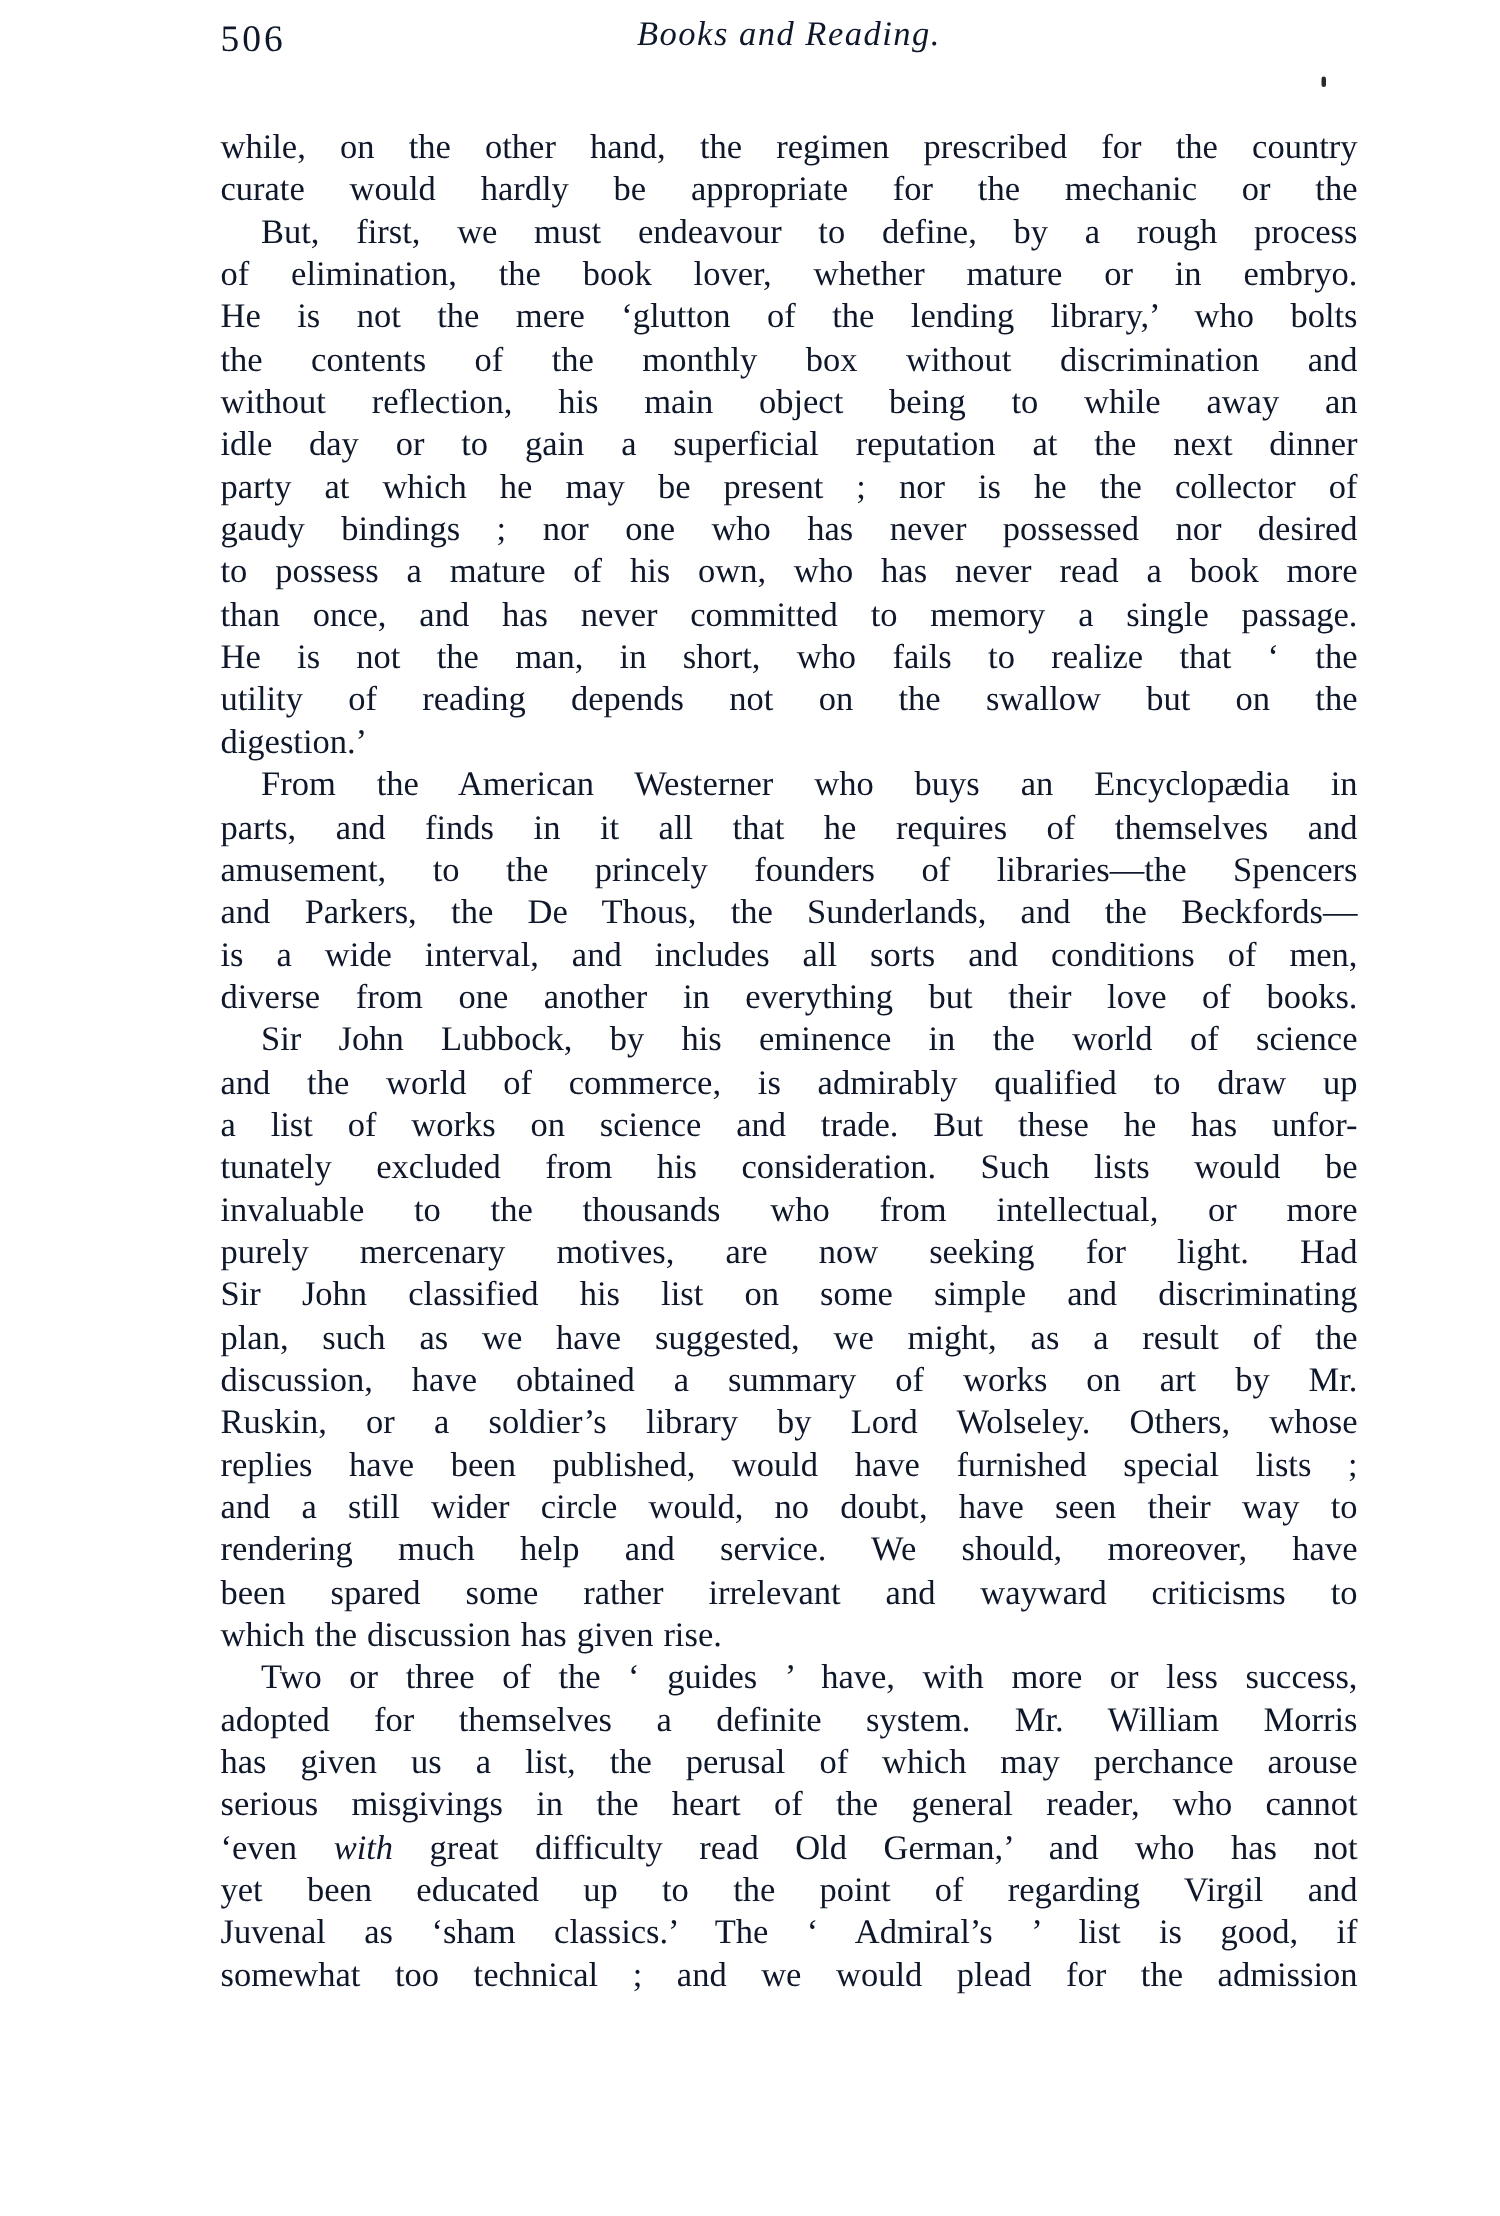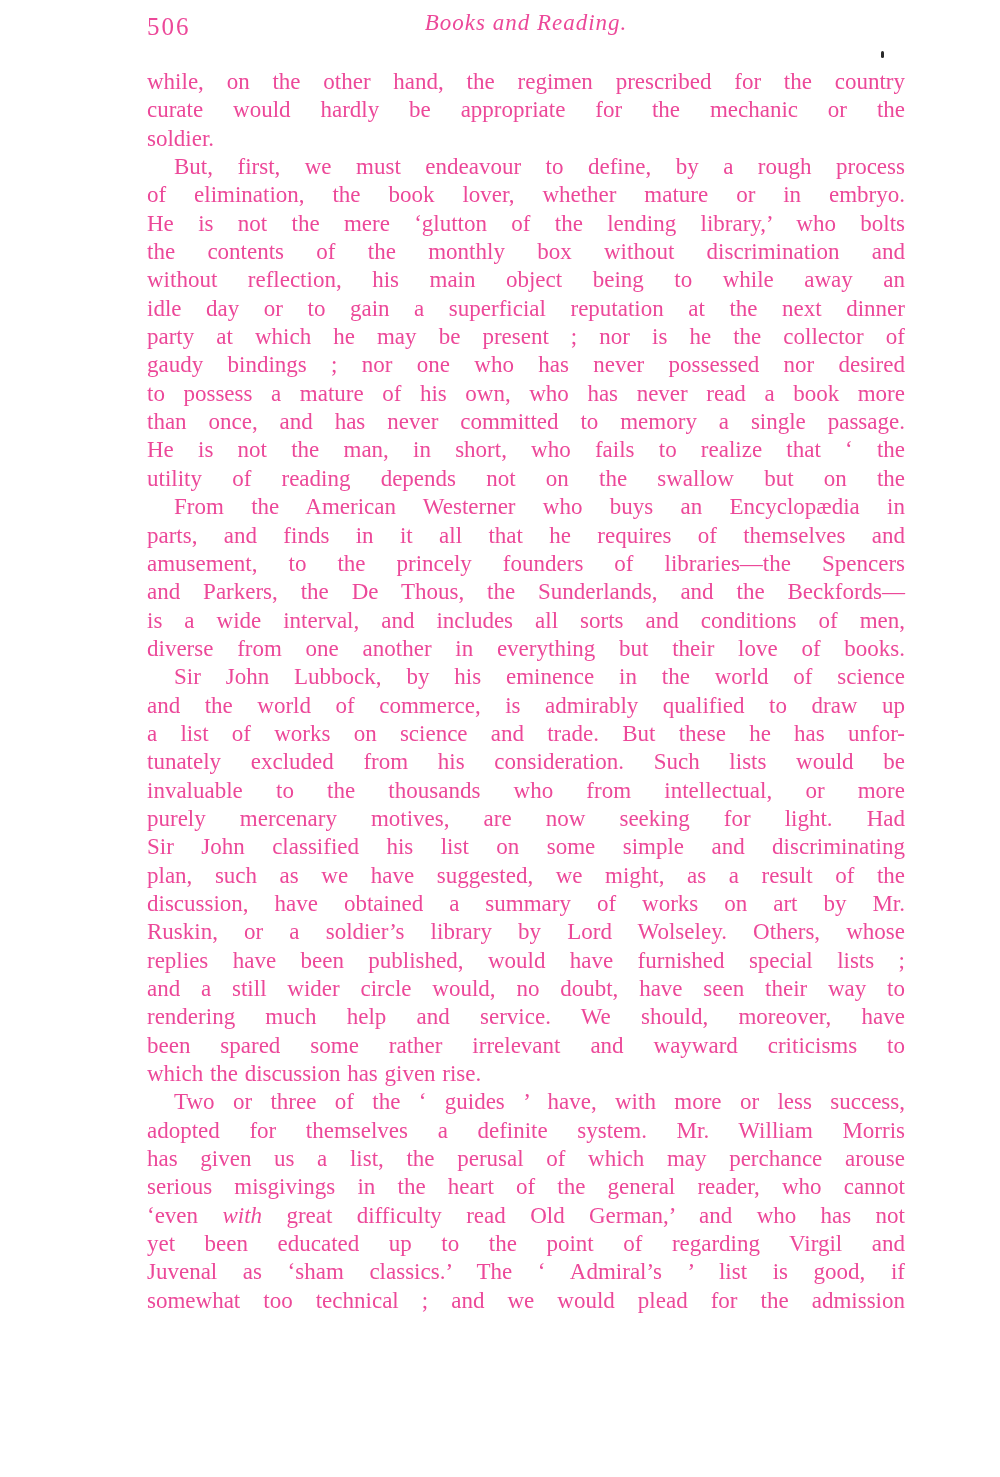--- a/index.html
+++ b/index.html
@@ -7,21 +7,21 @@
     padding: 0;
     background: #ffffff;
   }
   .page {
     position: relative;
     width: 1000px;
     height: 1477px;
     background: #ffffff;
     overflow: hidden;
     font-family: "Liberation Serif", "DejaVu Serif", serif;
-    color: #ec4899;
+    color: #0f172a;
   }
   .header {
     position: absolute;
     left: 147px;
     top: 10px;
     width: 758px;
     height: 42px;
   }
   .page-num {
     position: absolute;
@@ -33,21 +33,21 @@
   .running-title {
     width: 100%;
     text-align: center;
     font-style: italic;
     font-size: 23px;
     letter-spacing: 1px;
   }
   .text-body {
     position: absolute;
     left: 147px;
-    top: 68px;
+    top: 84px;
     width: 758px;
     font-size: 23px;
     line-height: 28.35px;
   }
   .paragraph { margin: 0; }
   .line {
     text-align: justify;
     text-align-last: justify;
     white-space: normal;
     word-spacing: 0.04em;
@@ -74,35 +74,35 @@
 <div class="page">
   <div class="header">
     <div class="page-num">506</div>
     <div class="running-title">Books and Reading.</div>
   </div>
   <div class="speck"></div>
   <div class="text-body">
       <div class="paragraph">
         <div class="line">while, on the other hand, the regimen prescribed for the country</div>
         <div class="line">curate would hardly be appropriate for the mechanic or the</div>
-        <div class="line last">soldier.</div>
       </div>
       <div class="paragraph">
         <div class="line indent">But, first, we must endeavour to define, by a rough process</div>
         <div class="line">of elimination, the book lover, whether mature or in embryo.</div>
         <div class="line">He is not the mere ‘glutton of the lending library,’ who bolts</div>
         <div class="line">the contents of the monthly box without discrimination and</div>
         <div class="line">without reflection, his main object being to while away an</div>
         <div class="line">idle day or to gain a superficial reputation at the next dinner</div>
         <div class="line">party at which he may be present ; nor is he the collector of</div>
         <div class="line">gaudy bindings ; nor one who has never possessed nor desired</div>
         <div class="line">to possess a mature of his own, who has never read a book more</div>
         <div class="line">than once, and has never committed to memory a single passage.</div>
         <div class="line">He is not the man, in short, who fails to realize that ‘ the</div>
         <div class="line">utility of reading depends not on the swallow but on the</div>
+        <div class="line last">digestion.’</div>
       </div>
       <div class="paragraph">
         <div class="line indent">From the American Westerner who buys an Encyclopædia in</div>
         <div class="line">parts, and finds in it all that he requires of themselves and</div>
         <div class="line">amusement, to the princely founders of libraries—the Spencers</div>
         <div class="line">and Parkers, the De Thous, the Sunderlands, and the Beckfords—</div>
         <div class="line">is a wide interval, and includes all sorts and conditions of men,</div>
         <div class="line">diverse from one another in everything but their love of books.</div>
       </div>
       <div class="paragraph">

